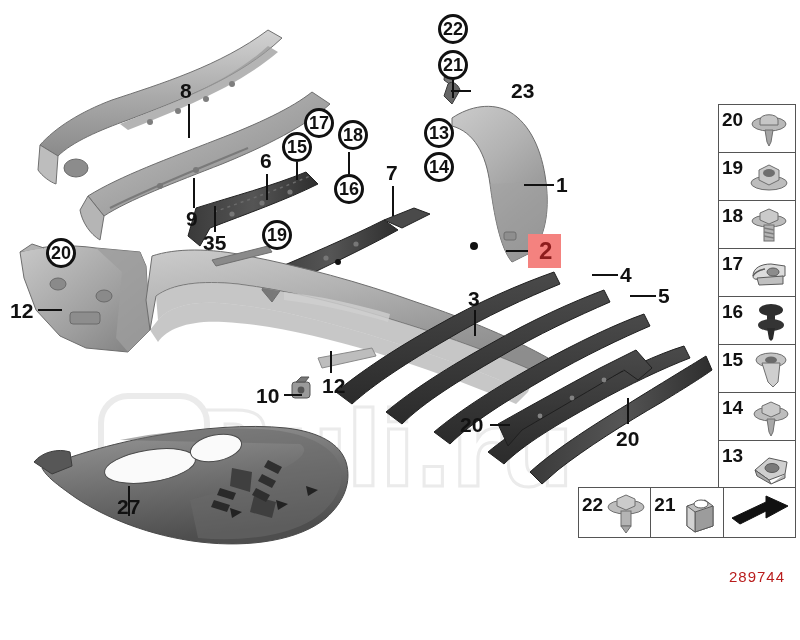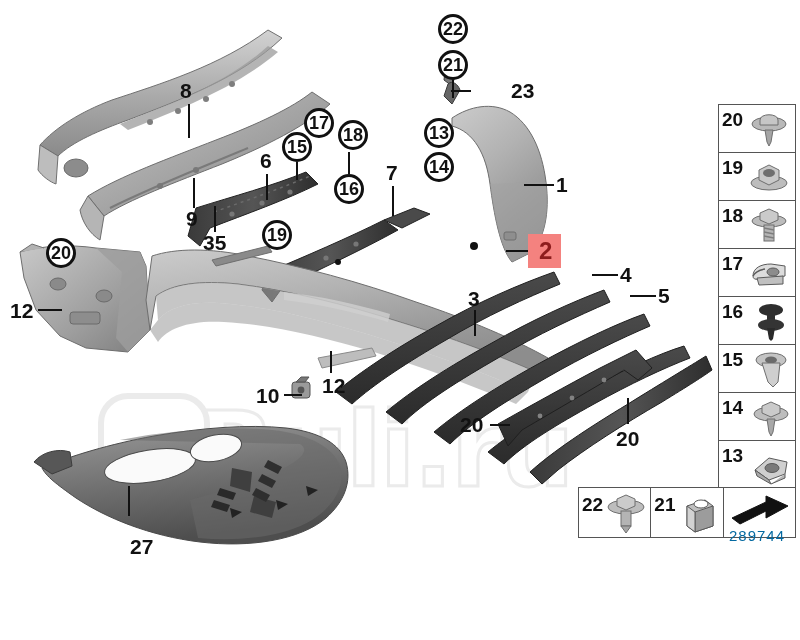--- a/index.html
+++ b/index.html
@@ -47,22 +47,22 @@
   .lg-num{position:absolute;left:3px;top:4px;font-size:19px;font-weight:700;
     color:#111;font-family:"Liberation Sans", sans-serif;}
   .lg-art{position:absolute;right:4px;top:3px;width:44px;height:42px;}
   #legend-bottom{position:absolute;left:578px;top:487px;width:218px;height:51px;
     display:flex;}
   .lb-cell{position:relative;flex:1;border:1.5px solid #555;border-right:none;
     background:#fff;box-sizing:border-box;}
   .lb-cell:last-child{border-right:1.5px solid #555;}
   .lb-num{position:absolute;left:3px;top:6px;font-size:19px;font-weight:700;color:#111;}
   .lb-art{position:absolute;right:2px;top:2px;width:46px;height:45px;}
-  #drawing-no{position:absolute;left:718px;top:527px;width:78px;text-align:center;
-    font-size:15px;color:#0369a1;letter-spacing:1px;}
+  #drawing-no{position:absolute;left:718px;top:568px;width:78px;text-align:center;
+    font-size:15px;color:#b91c1c;letter-spacing:1px;}
 
   .part{position:absolute;}
 </style>
 </head>
 <body>
 
 <div id="stage">
 
   <div class="wm" id="wm-logo"></div>
   <div class="wm" id="wm-text">Ruli.ru</div>
@@ -270,21 +270,21 @@
   <div class="callout" style="left:556px;top:174px;">1</div>
   <div class="callout hl" style="left:528px;top:234px;">2</div>
   <div class="callout" style="left:620px;top:264px;">4</div>
   <div class="callout" style="left:658px;top:285px;">5</div>
   <div class="callout" style="left:468px;top:288px;">3</div>
   <div class="callout" style="left:256px;top:385px;text-align:right;">10</div>
   <div class="callout" style="left:322px;top:375px;">12</div>
   <div class="callout" style="left:503px;top:80px;margin-left:8px;">23</div>
   <div class="callout" style="left:460px;top:414px;">20</div>
   <div class="callout" style="left:616px;top:428px;">20</div>
-  <div class="callout" style="left:117px;top:536px;margin-left:13px;">27</div>
+  <div class="callout" style="left:117px;top:496px;">27</div>
 
   <div class="callout circ" style="left:438px;top:14px;">22</div>
   <div class="callout circ" style="left:438px;top:50px;">21</div>
   <div class="callout circ" style="left:424px;top:118px;">13</div>
   <div class="callout circ" style="left:424px;top:152px;">14</div>
   <div class="callout circ" style="left:304px;top:108px;">17</div>
   <div class="callout circ" style="left:338px;top:120px;">18</div>
   <div class="callout circ" style="left:282px;top:132px;">15</div>
   <div class="callout circ" style="left:334px;top:174px;">16</div>
   <div class="callout circ" style="left:262px;top:220px;">19</div>

